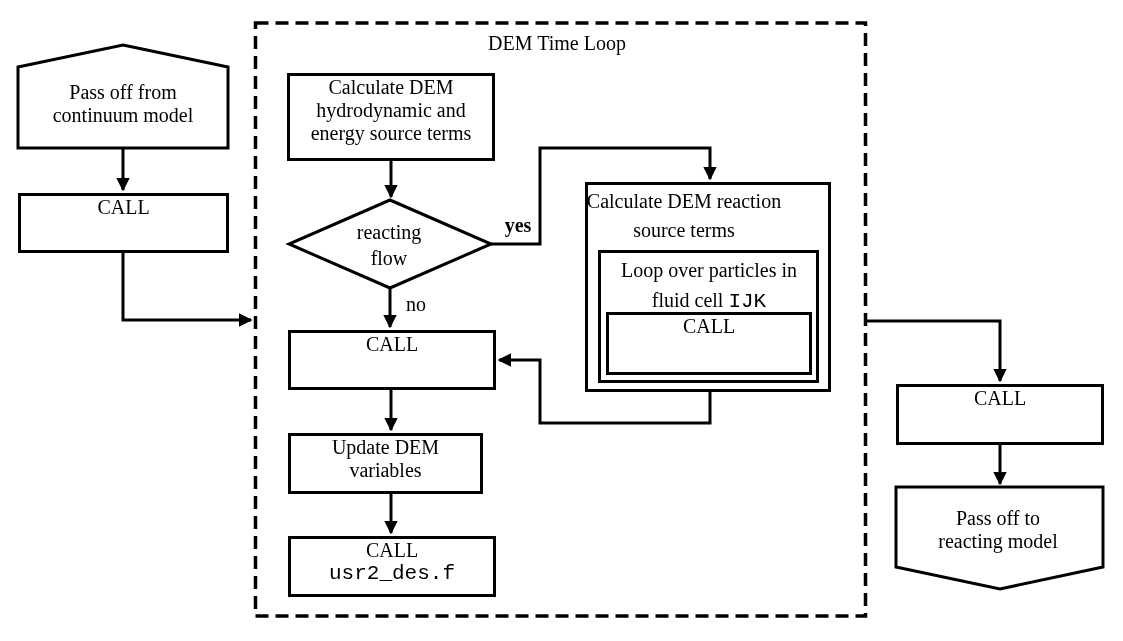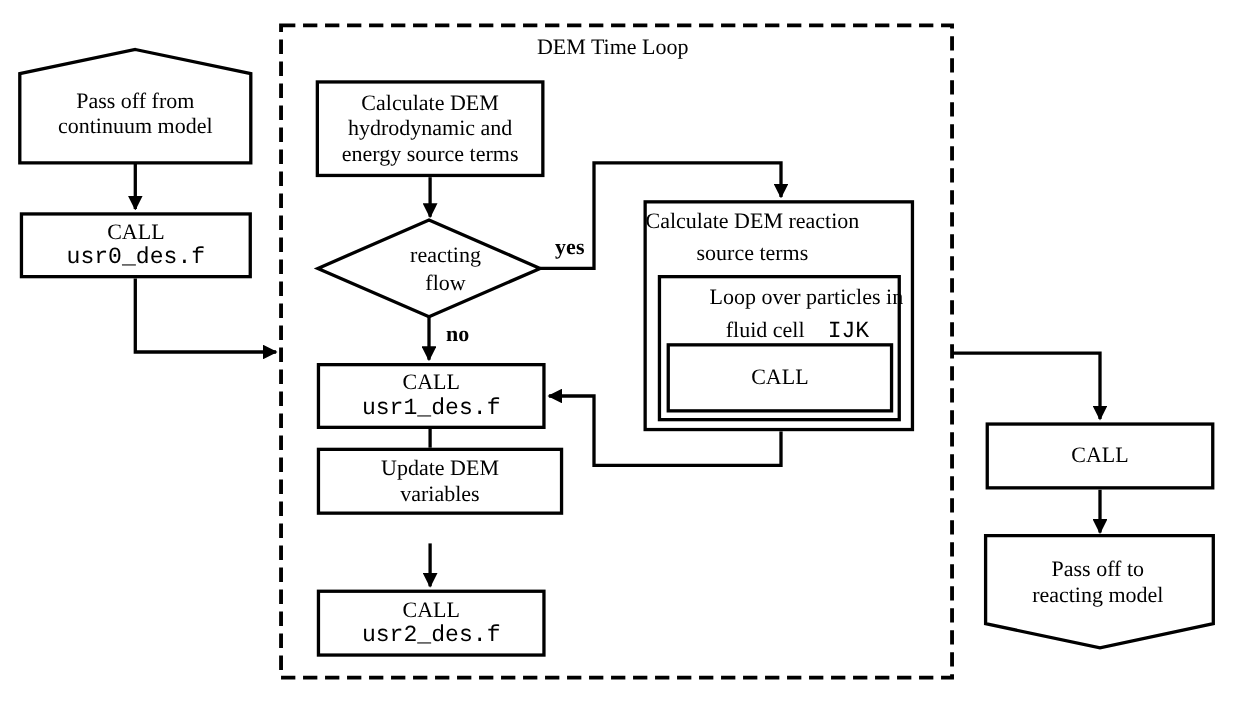--- a/index.html
+++ b/index.html
@@ -16,21 +16,21 @@
     width: 1123px; height: 641px;
   }
   .box {
     position: absolute;
     box-sizing: border-box;
     border: 3px solid #000000;
     background: #ffffff;
     display: flex;
     flex-direction: column;
     align-items: center;
-    justify-content: center;
+    justify-content: flex-start;
     text-align: center;
   }
   .container-box {
     position: absolute;
     box-sizing: border-box;
     border: 3px solid #000000;
     background: #ffffff;
   }
   .label {
     position: absolute;
@@ -52,21 +52,21 @@
     color: #000000;
   }
   .t-mono {
     font-family: "Liberation Mono", monospace;
     font-size: 21px;
     line-height: 23px;
     color: #000000;
   }
   .pre { white-space: pre-line; }
   .lh26 { line-height: 26px; }
-  .lh28 { line-height: 28px; padding-left: 16px; }
+  .lh28 { line-height: 28px; }
   .lh29 { line-height: 29px; }
 </style>
 </head>
 <body>
 
 <div class="canvas">
 
   <svg class="layer-svg" width="1123" height="641" viewBox="0 0 1123 641" xmlns="http://www.w3.org/2000/svg">
     <defs>
       <marker id="arrow" viewBox="0 0 10 10" refX="9" refY="5" markerWidth="4.5" markerHeight="4.5" orient="auto">
@@ -94,55 +94,53 @@
     <path d="M1000,445 L1000,484" fill="none" stroke="#000000" stroke-width="3" marker-end="url(#arrow)"></path>
   </svg>
 
   <div class="label t-serif" style="left:457px; top:30px; width:200px; height:26px;">DEM Time Loop</div>
 
   <div class="label t-serif pre" style="left:18px; top:60px; width:210px; height:88px;text-align:center;">Pass off from
 continuum model</div>
 
   <div class="box" style="left:18px; top:193px; width:211px; height:60px;">
     <span class="t-serif">CALL</span>
-    <span class="t-mono">usr0_des.f</span>
   </div>
 
   <div class="box" style="left:287px; top:73px; width:208px; height:88px;">
     <span class="t-serif pre">Calculate DEM
 hydrodynamic and
 energy source terms</span>
   </div>
 
-  <div class="label t-serif pre lh26" style="left:304px; top:201px; width:202px; height:87px;">reacting
+  <div class="label t-serif pre lh26" style="left:288px; top:201px; width:202px; height:87px;">reacting
 flow</div>
 
   <div class="label t-serif" style="left:494px; top:214px; width:48px; height:22px;font-weight:bold;">yes</div>
-  <div class="label t-serif" style="left:396px; top:293px; width:40px; height:22px;font-weight:bold;">no</div>
+  <div class="label t-serif" style="left:396px; top:293px; width:40px; height:22px;">no</div>
 
   <div class="container-box" style="left:585px; top:182px; width:246px; height:210px;"></div>
   <div class="label t-serif pre lh29" style="left:585px; top:188px; width:198px; height:56px;">Calculate DEM reaction
 source terms</div>
 
   <div class="container-box" style="left:598px; top:250px; width:221px; height:133px;"></div>
   <div class="block-label lh28" style="left:599px; top:256px; width:220px; height:54px;">
     <span class="t-serif pre lh28">Loop over particles in
 fluid cell </span><span class="t-mono lh28">IJK</span>
   </div>
 
   <div class="box" style="left:606px; top:312px; width:206px; height:63px;">
     <span class="t-serif">CALL</span>
   </div>
 
   <div class="box" style="left:288px; top:330px; width:208px; height:60px;">
     <span class="t-serif">CALL</span>
-    <span class="t-mono">usr1_des.f</span>
   </div>
 
-  <div class="box" style="left:288px; top:407px; width:224px; height:61px;">
+  <div class="box" style="left:288px; top:433px; width:195px; height:61px;">
     <span class="t-serif pre">Update DEM
 variables</span>
   </div>
 
   <div class="box" style="left:288px; top:536px; width:208px; height:61px;">
     <span class="t-serif">CALL</span>
     <span class="t-mono">usr2_des.f</span>
   </div>
 
   <div class="box" style="left:896px; top:384px; width:208px; height:61px;">

